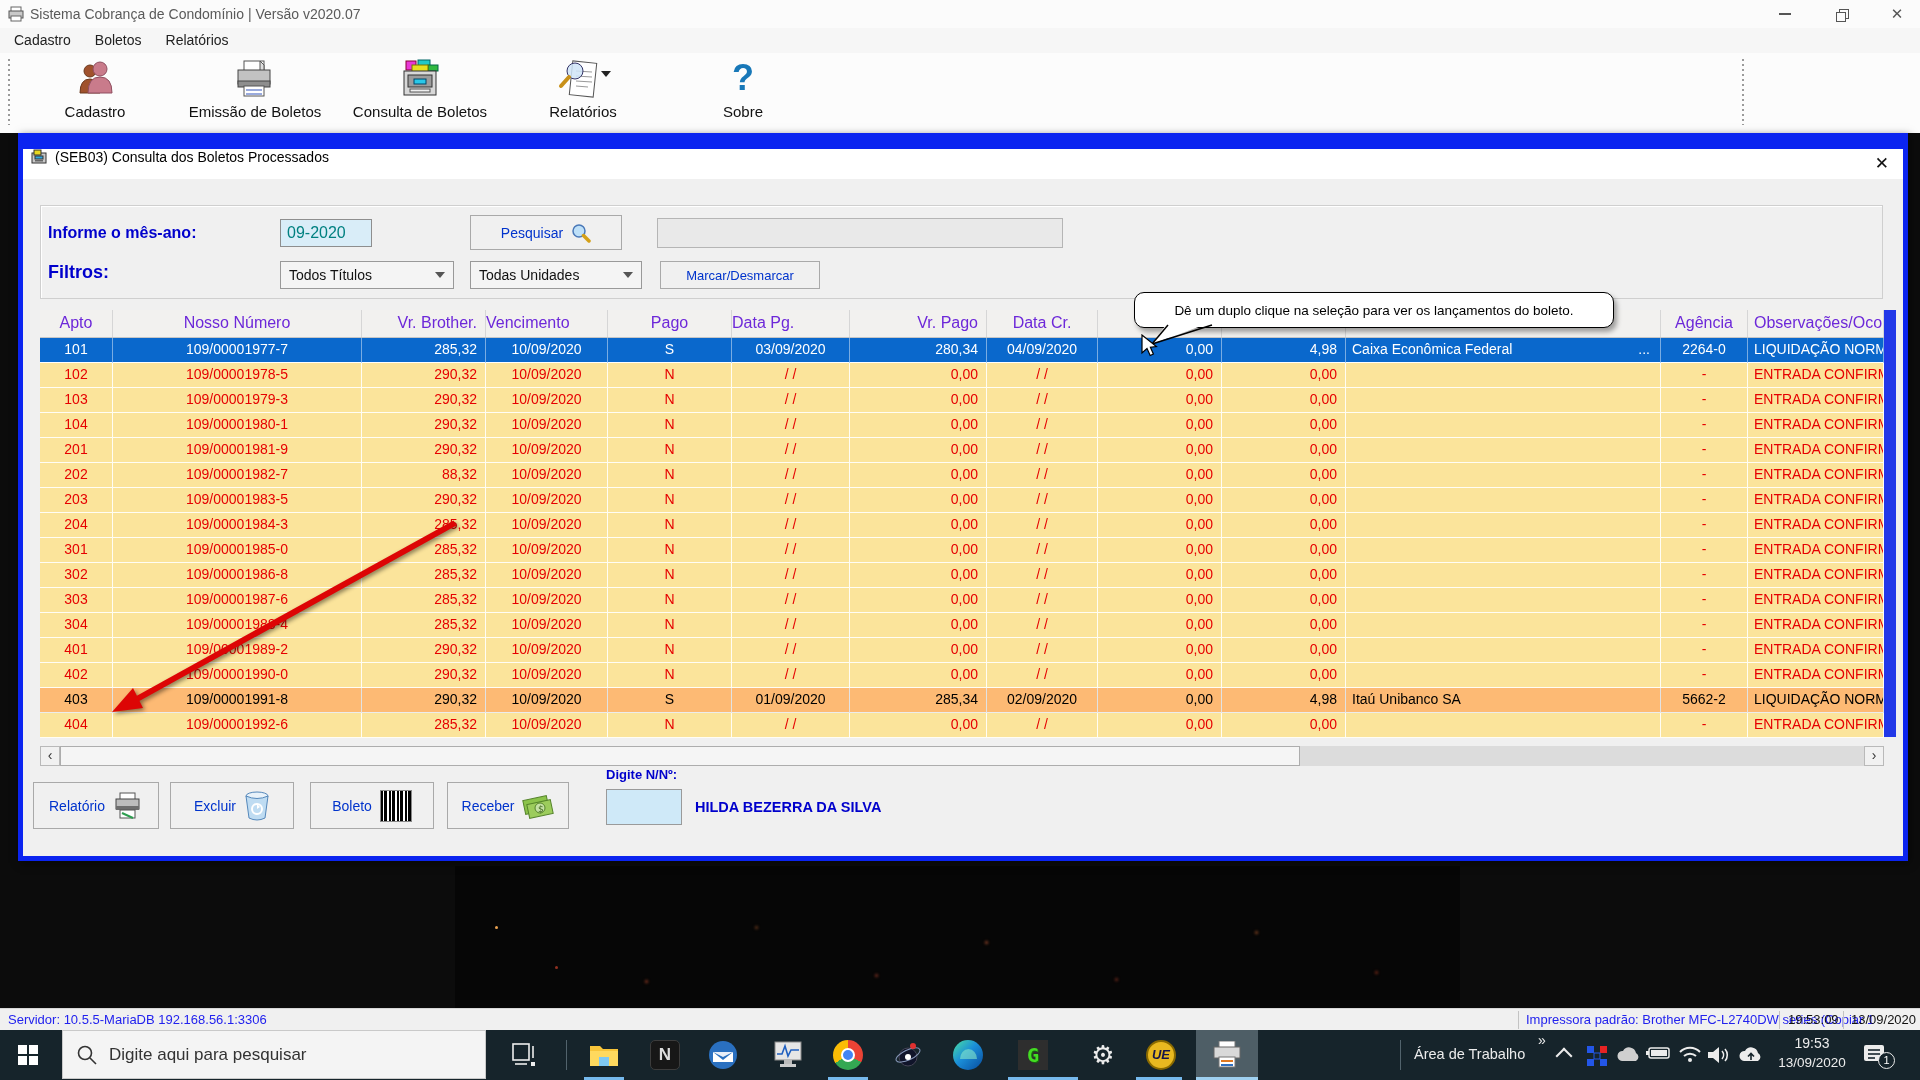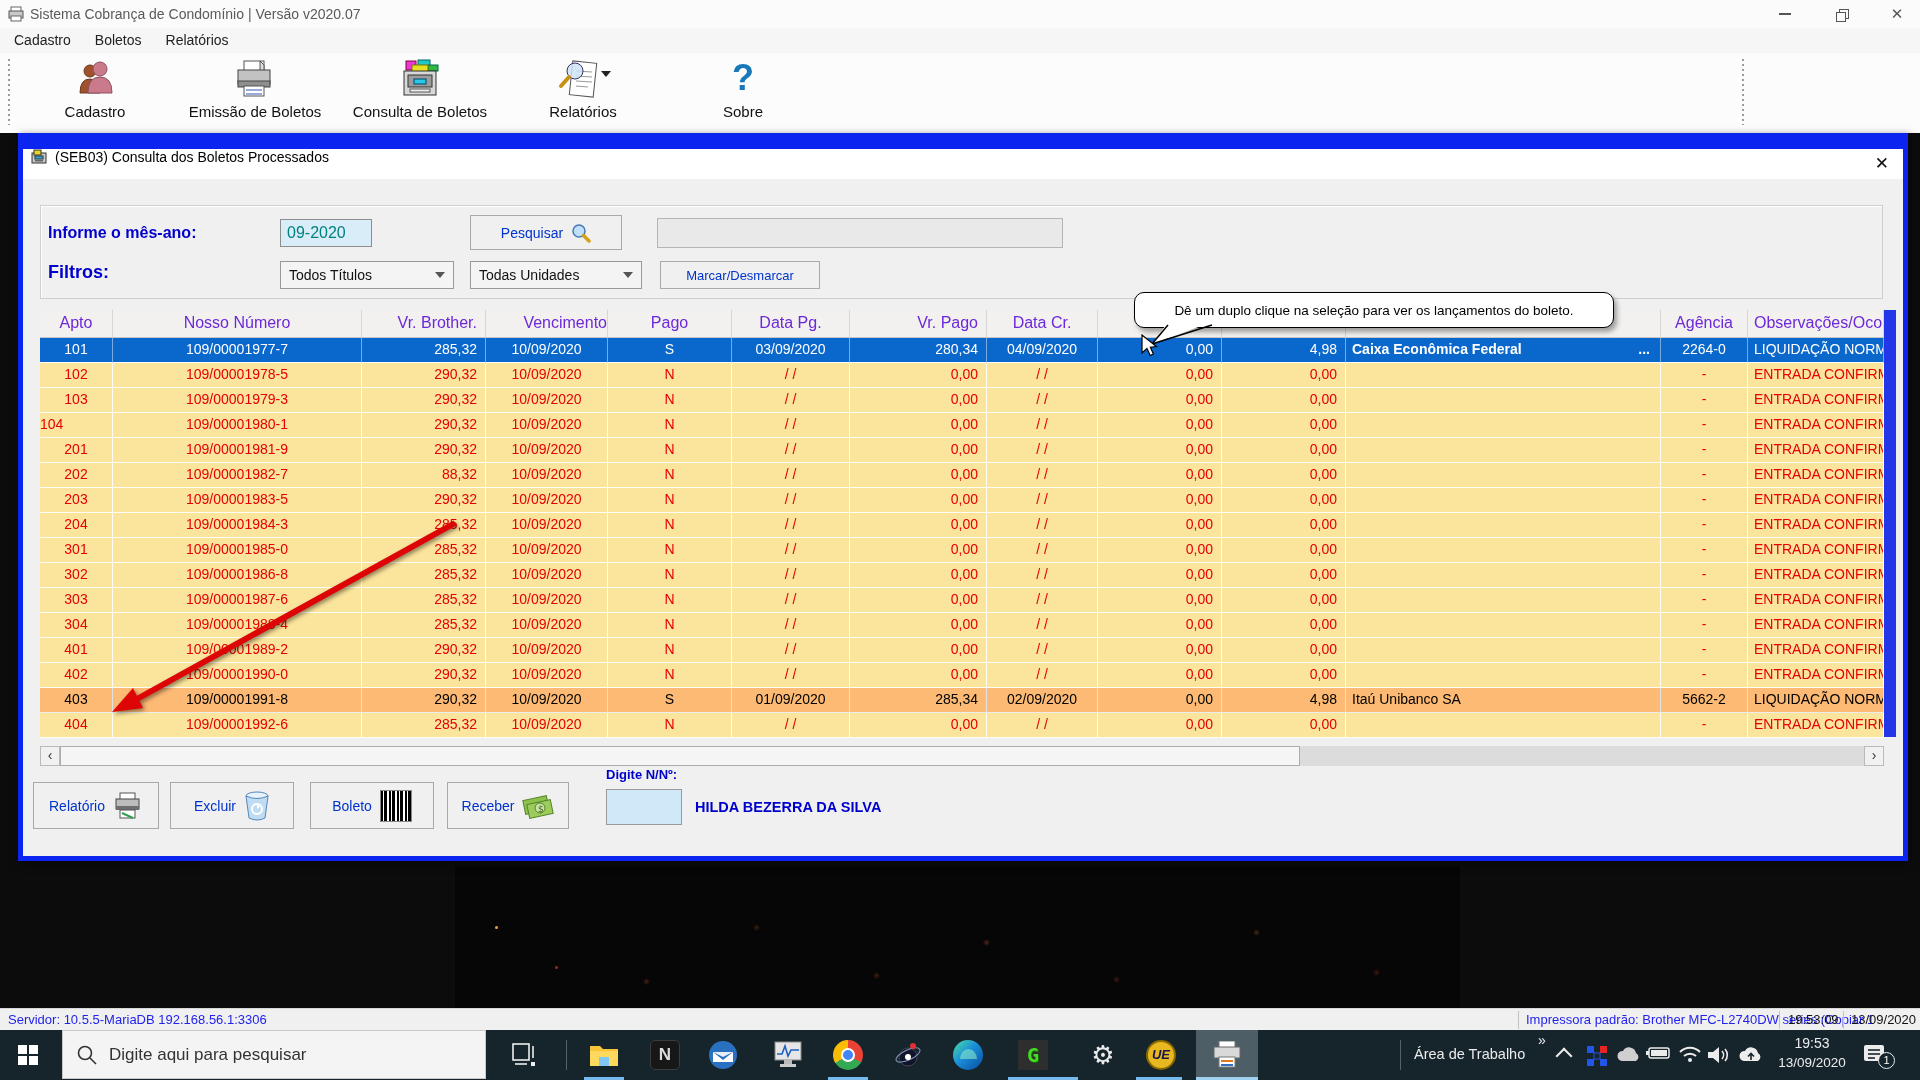--- a/index.html
+++ b/index.html
@@ -210,44 +210,44 @@
       </div>
       <div class="btn" style="left:637px;top:112px;width:160px;height:28px;font-size:13px">
         <span>Marcar/Desmarcar</span>
       </div>
 
       <div class="grid">
         <div class="ghead">
             <div class="hcell" style="width: 73px; text-align: center;">Apto</div>
             <div class="hcell" style="width: 249px; text-align: center;">Nosso Número</div>
             <div class="hcell" style="width: 124px; text-align: right; padding-right: 8px;">Vr. Brother.</div>
-            <div class="hcell" style="width: 122px; text-align: right;">Vencimento</div>
+            <div class="hcell" style="width: 122px; text-align: left;">Vencimento</div>
             <div class="hcell" style="width: 124px; text-align: center;">Pago</div>
-            <div class="hcell" style="width: 118px; text-align: center;">Data Pg.</div>
+            <div class="hcell" style="width: 118px; ">Data Pg.</div>
             <div class="hcell" style="width: 137px; text-align: right; padding-right: 8px;">Vr. Pago</div>
             <div class="hcell" style="width: 111px; text-align: center;">Data Cr.</div>
             <div class="hcell" style="width: 124px; text-align: right; padding-right: 8px;"></div>
             <div class="hcell" style="width: 124px; text-align: right; padding-right: 8px;"></div>
             <div class="hcell" style="width: 315px; text-align: left; padding-left: 6px;"></div>
             <div class="hcell" style="width: 87px; text-align: center;">Agência</div>
             <div class="hcell" style="width: 136px; text-align: left; padding-left: 6px;">Observações/Ocor</div>
           </div>
         <div>
             <div class="grow selected">
               <div class="gcell" style="width: 73px; text-align: center;">101</div>
               <div class="gcell" style="width: 249px; text-align: center;">109/00001977-7</div>
               <div class="gcell" style="width: 124px; text-align: right; padding-right: 8px;">285,32</div>
               <div class="gcell" style="width: 122px; text-align: center;">10/09/2020</div>
               <div class="gcell" style="width: 124px; text-align: center;">S</div>
               <div class="gcell" style="width: 118px; text-align: center;">03/09/2020</div>
               <div class="gcell" style="width: 137px; text-align: right; padding-right: 8px;">280,34</div>
               <div class="gcell" style="width: 111px; text-align: center;">04/09/2020</div>
               <div class="gcell" style="width: 124px; text-align: right; padding-right: 8px;">0,00</div>
               <div class="gcell" style="width: 124px; text-align: right; padding-right: 8px;">4,98</div>
-              <div class="gcell" style="width: 315px; text-align: left; padding-left: 6px; font-weight: bold;">Caixa Econômica Federal<span class="more">...</span></div>
+              <div class="gcell" style="width: 315px; text-align: left; padding-left: 6px;">Caixa Econômica Federal<span class="more">...</span></div>
               <div class="gcell" style="width: 87px; text-align: center;">2264-0</div>
               <div class="gcell" style="width: 136px; text-align: left; padding-left: 6px;">LIQUIDAÇÃO NORMAL</div>
             </div>
             <div class="grow unpaid">
               <div class="gcell" style="width: 73px; text-align: center;">102</div>
               <div class="gcell" style="width: 249px; text-align: center;">109/00001978-5</div>
               <div class="gcell" style="width: 124px; text-align: right; padding-right: 8px;">290,32</div>
               <div class="gcell" style="width: 122px; text-align: center;">10/09/2020</div>
               <div class="gcell" style="width: 124px; text-align: center;">N</div>
               <div class="gcell" style="width: 118px; text-align: center;">/ /</div>
@@ -268,21 +268,21 @@
               <div class="gcell" style="width: 118px; text-align: center;">/ /</div>
               <div class="gcell" style="width: 137px; text-align: right; padding-right: 8px;">0,00</div>
               <div class="gcell" style="width: 111px; text-align: center;">/ /</div>
               <div class="gcell" style="width: 124px; text-align: right; padding-right: 8px;">0,00</div>
               <div class="gcell" style="width: 124px; text-align: right; padding-right: 8px;">0,00</div>
               <div class="gcell" style="width: 315px; text-align: left; padding-left: 6px;"></div>
               <div class="gcell" style="width: 87px; text-align: center;">-</div>
               <div class="gcell" style="width: 136px; text-align: left; padding-left: 6px;">ENTRADA CONFIRMADA</div>
             </div>
             <div class="grow unpaid">
-              <div class="gcell" style="width: 73px; ">104</div>
+              <div class="gcell" style="width: 73px; text-align: center;">104</div>
               <div class="gcell" style="width: 249px; text-align: center;">109/00001980-1</div>
               <div class="gcell" style="width: 124px; text-align: right; padding-right: 8px;">290,32</div>
               <div class="gcell" style="width: 122px; text-align: center;">10/09/2020</div>
               <div class="gcell" style="width: 124px; text-align: center;">N</div>
               <div class="gcell" style="width: 118px; text-align: center;">/ /</div>
               <div class="gcell" style="width: 137px; text-align: right; padding-right: 8px;">0,00</div>
               <div class="gcell" style="width: 111px; text-align: center;">/ /</div>
               <div class="gcell" style="width: 124px; text-align: right; padding-right: 8px;">0,00</div>
               <div class="gcell" style="width: 124px; text-align: right; padding-right: 8px;">0,00</div>
               <div class="gcell" style="width: 315px; text-align: left; padding-left: 6px;"></div>

